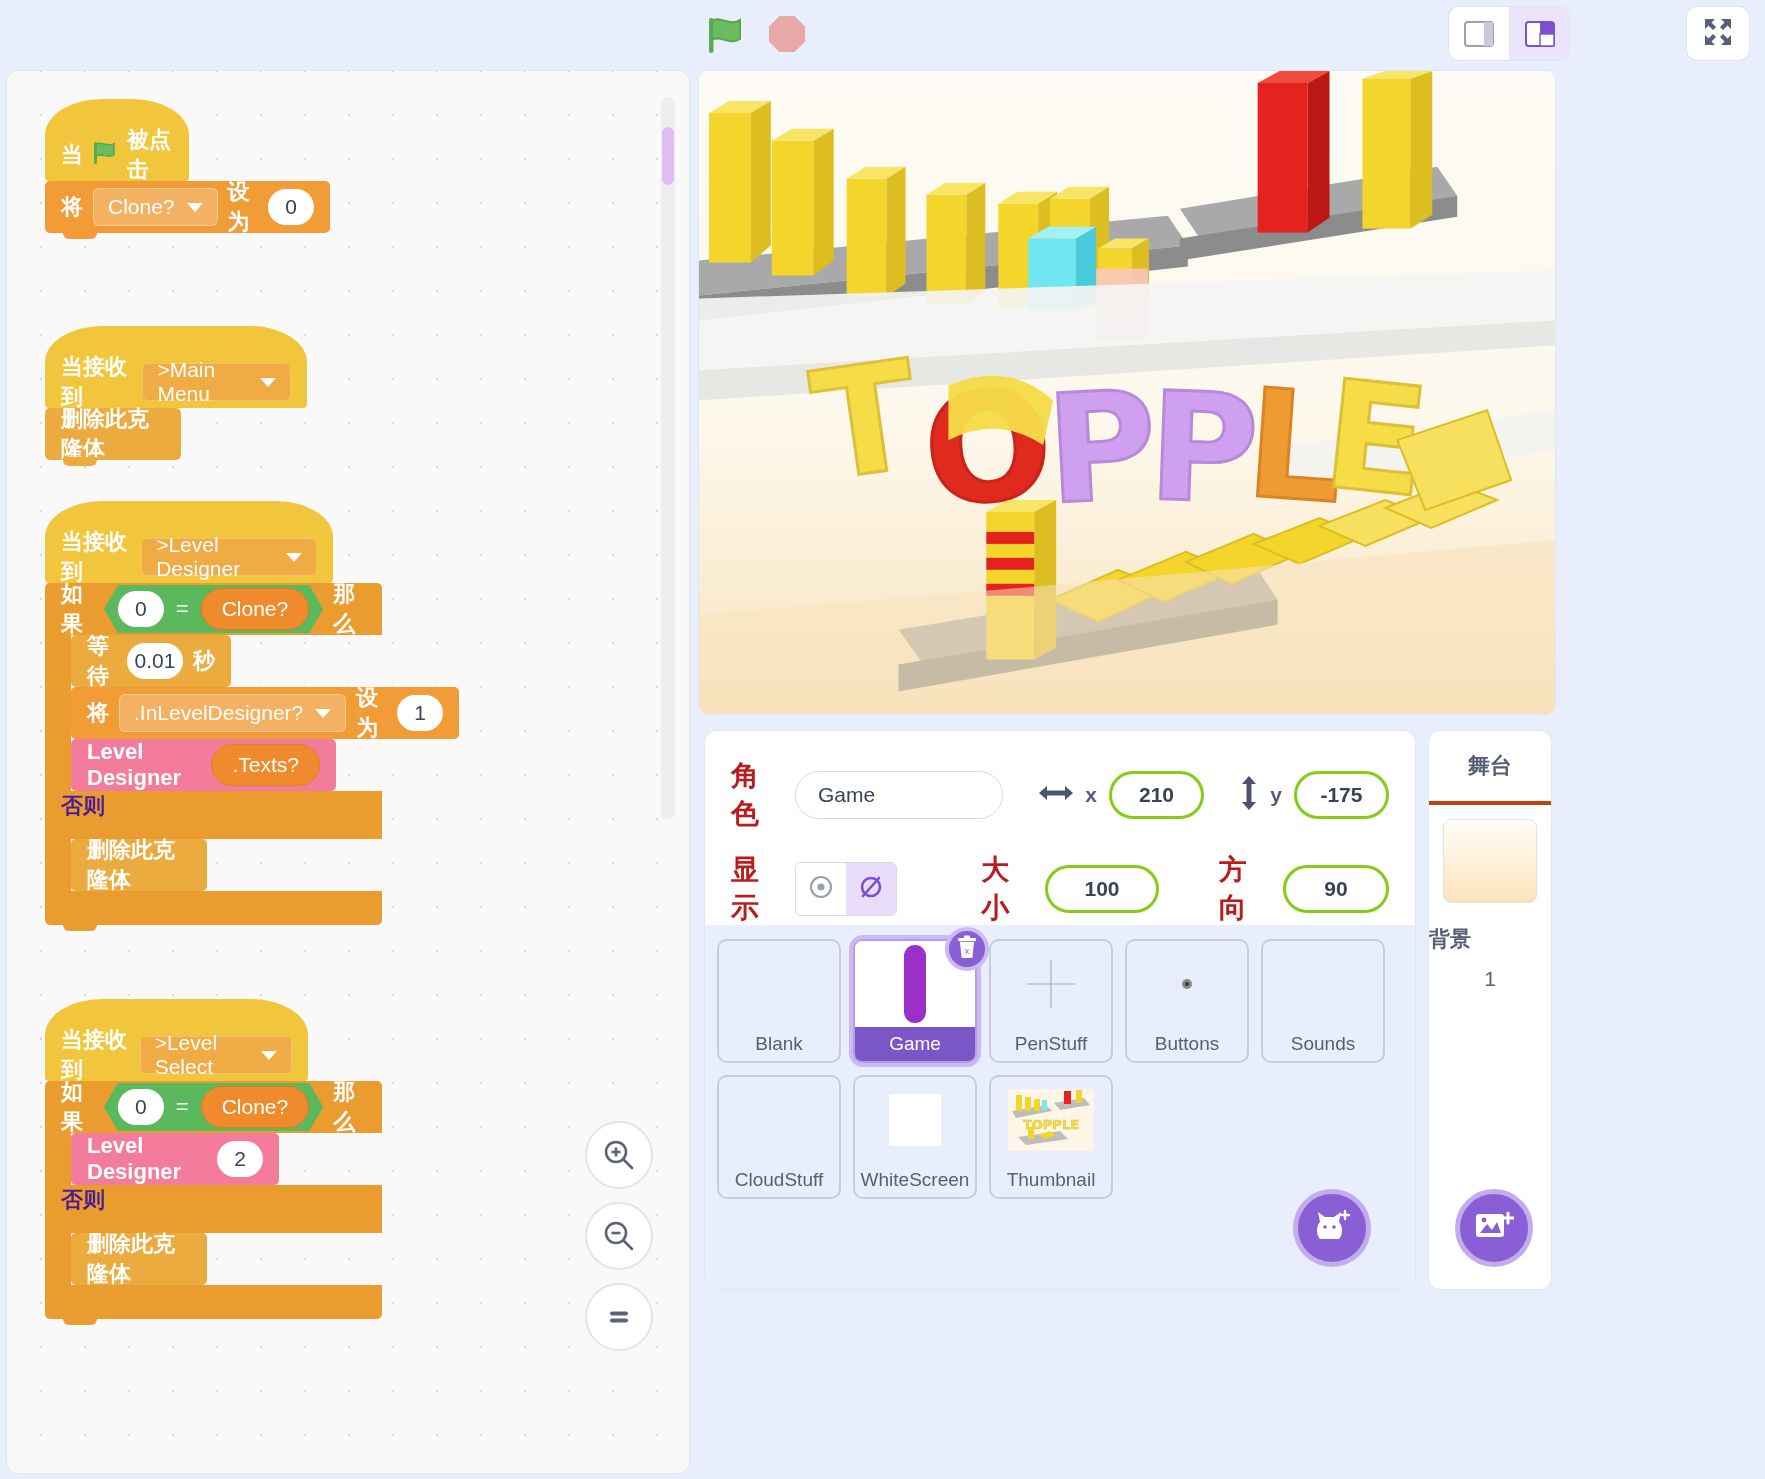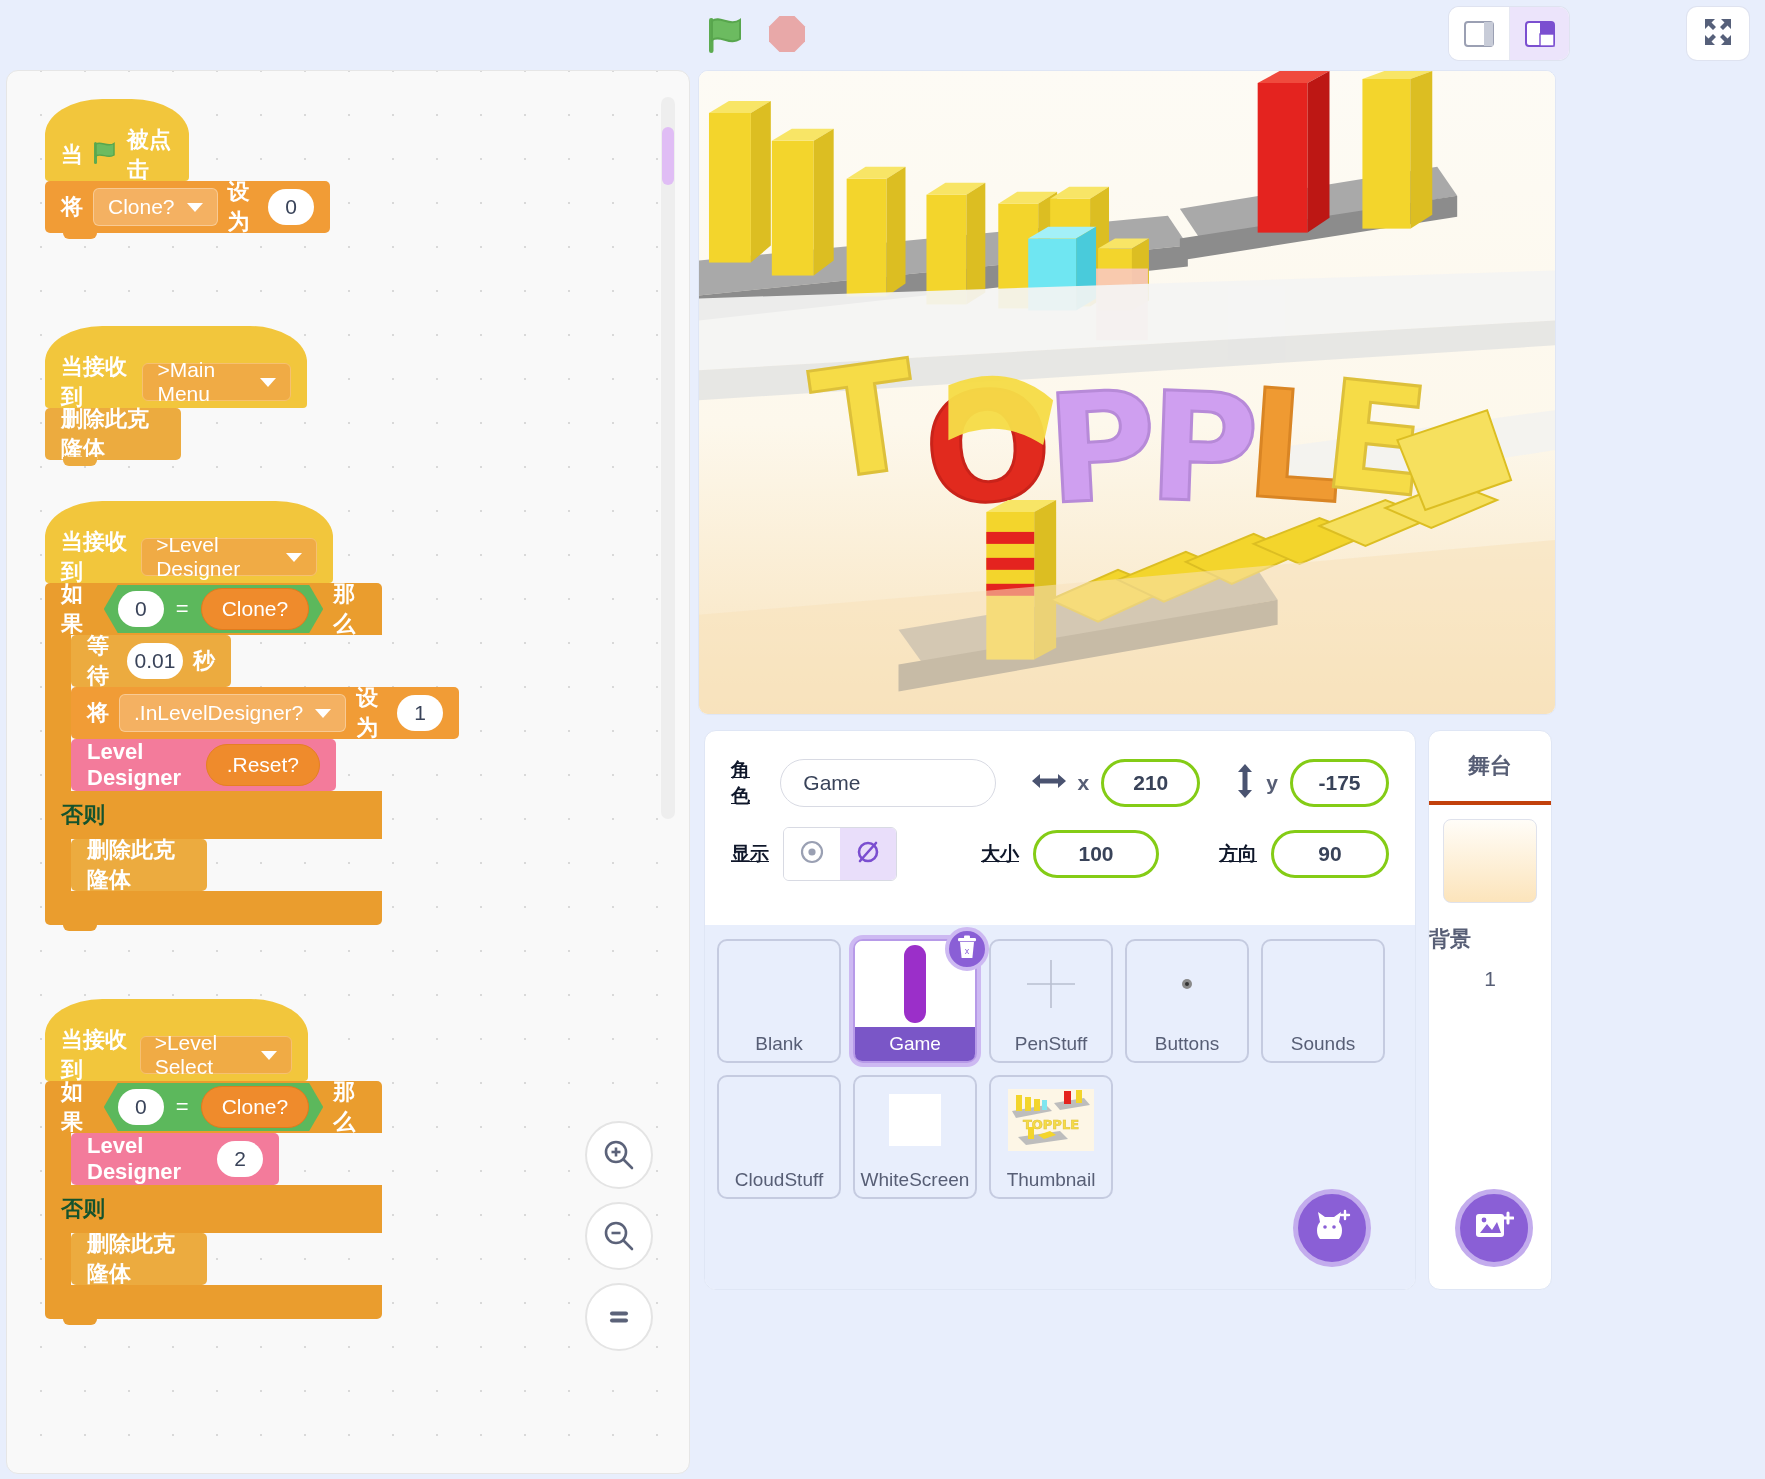--- a/index.html
+++ b/index.html
@@ -164,23 +164,23 @@
   .c-row { display: flex; }
   .c-bottom {
     height: 34px; border-radius: 0 0 5px 5px; background: #ea9d2e;
     position: relative;
   }
   .c-bottom::after {
     content: ""; position: absolute; left: 18px; bottom: -6px;
     width: 34px; height: 9px; border-radius: 0 0 6px 6px; background: #ea9d2e;
   }
   .c-else {
-    height: 48px; background: #ea9d2e; color: #14532d;
+    height: 48px; background: #ea9d2e; color: #4c1d95;
     font-size: 22px; font-weight: bold;
-    display: flex; align-items: center; padding: 0 16px;
+    display: flex; align-items: flex-start; padding: 0 16px;
   }
 
   
   .stage-wrap {
     position: absolute; left: 698px; top: 70px;
     width: 858px; height: 645px;
     background: #fff; border-radius: 10px;
     border: 1px solid #dfe6f5;
     overflow: hidden;
   }
@@ -190,23 +190,22 @@
   .sprite-pane {
     position: absolute; left: 704px; top: 730px;
     width: 712px; height: 560px;
     background: #fff; border-radius: 12px;
     border: 1px solid #dfe6f5;
     overflow: hidden;
   }
   .sprite-info { padding: 26px 26px 18px 26px; }
   .info-row { display: flex; align-items: center; margin-bottom: 18px; }
   .info-label {
-    font-size: 19px; color: #0f172a; font-weight: bold;
+    font-size: 28px; color: #b91c1c; font-weight: bold;
     margin-right: 14px;
-    text-decoration: underline;
   }
   .pill-input {
     background: #fff; border: 1px solid #d8dae3;
     border-radius: 24px; height: 48px;
     display: flex; align-items: center;
     padding: 0 22px; font-size: 21px; color: #394359;
   }
   .pill-num {
     background: #fff; border: 3px solid #84cc16;
     border-radius: 24px; height: 48px; width: 106px;
@@ -427,21 +426,21 @@
             <span>将</span>
             <span class="dropdown">
               <span>.InLevelDesigner?</span>
               <i class="carat"></i>
             </span>
             <span>设为</span>
             <span class="numfield">1</span>
           </div>
           <div class="stack pink" style="width:265px;">
             <span>Level Designer</span>
-            <span class="varoval pinkarg">.Reset?</span>
+            <span class="varoval pinkarg">.Texts?</span>
           </div>
         </div>
       </div>
 
       <div class="c-else" style="width:337px;">
         <span>否则</span>
       </div>
       <div class="c-row">
         <div class="c-arm"></div>
         <div class="stack ctrlLt" style="width:136px;">

